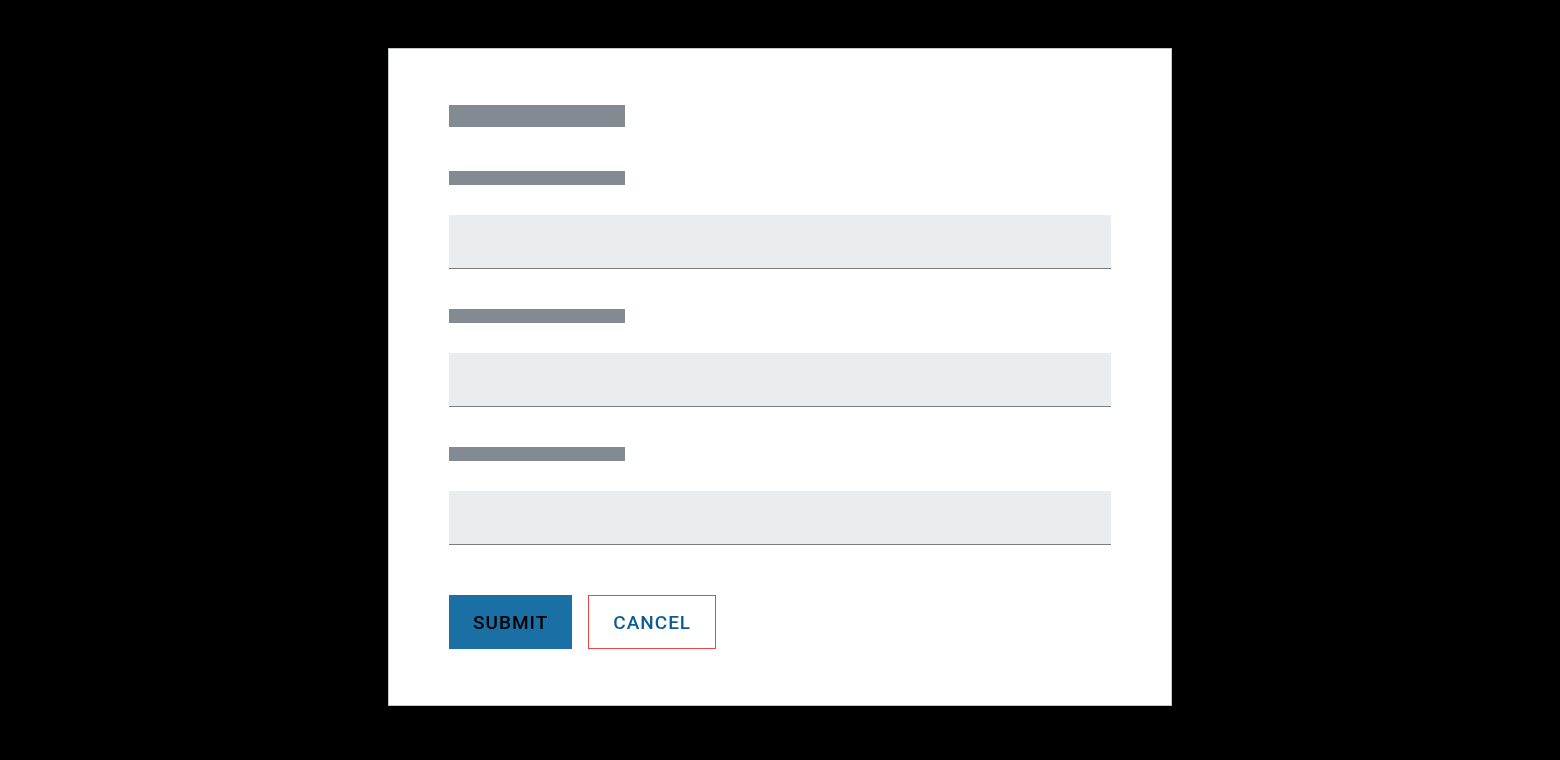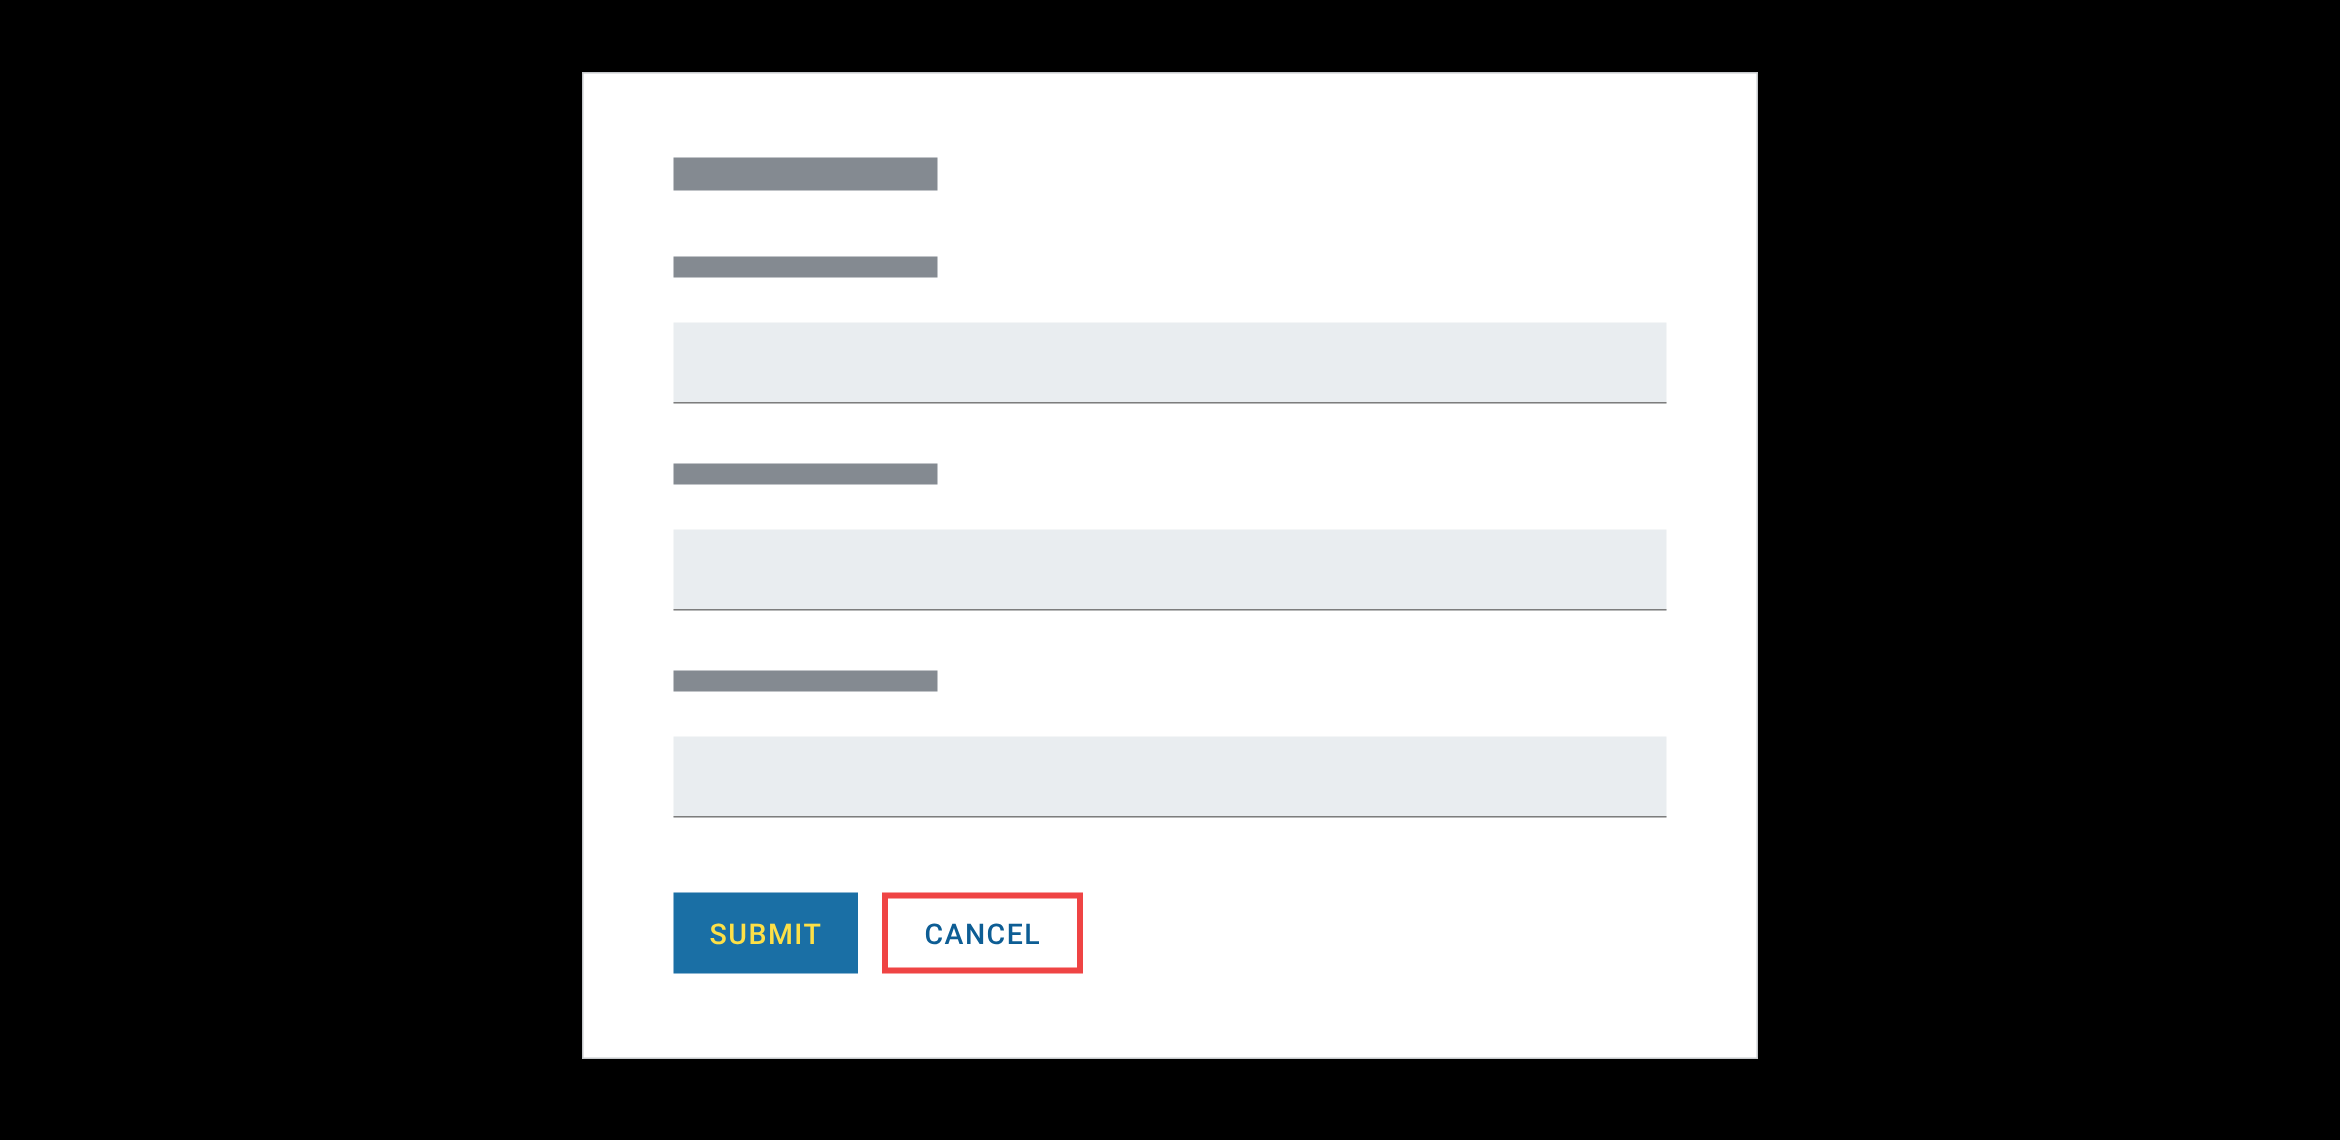--- a/index.html
+++ b/index.html
@@ -70,28 +70,28 @@
       font-weight: 500;
       cursor: pointer;
       font-family: inherit;
       display: flex;
       align-items: center;
       justify-content: center;
     }
     
     .btn-primary {
       background: #1a6fa5;
-      color: #fde047;
+      color: #000000;
       border: none;
     }
     
     .btn-secondary {
       background: #ffffff;
       color: #0d5d94;
-      border: 4px solid #ef4444;
+      border: 1px solid #ef4444;
     }
   </style>
 </head>
 <body>
 
 <div class="form-card">
 
   <div class="form-title-placeholder"></div>
 
   <div class="field-group">

